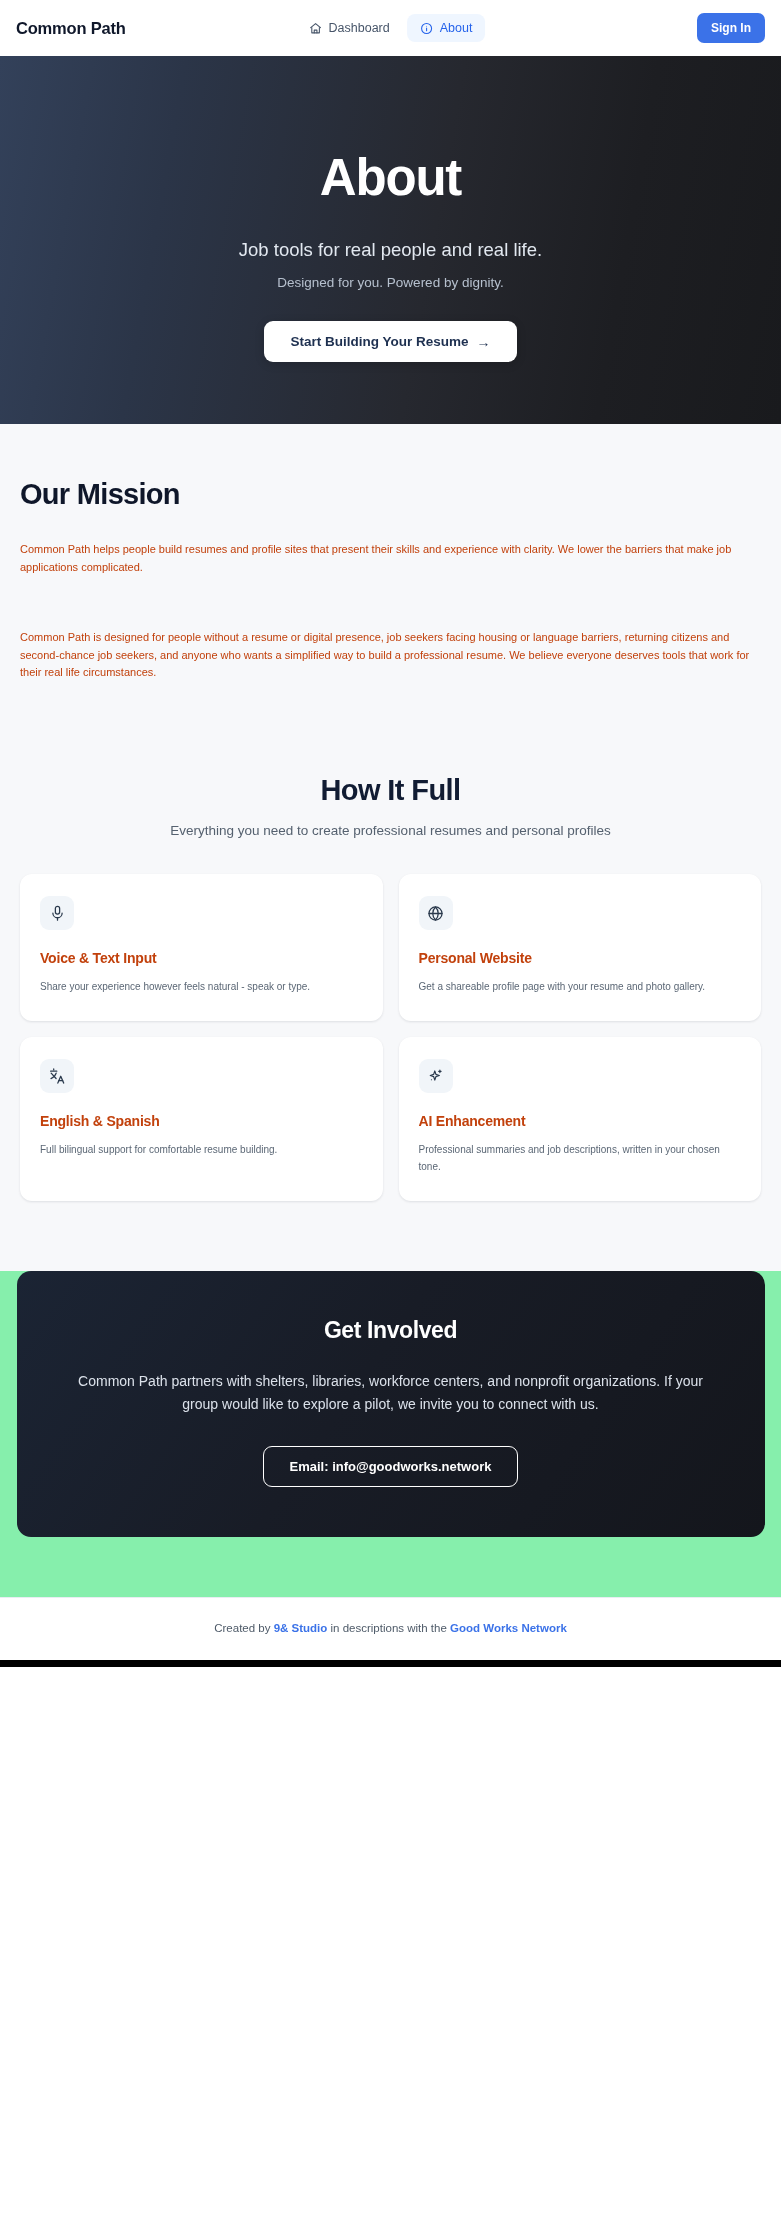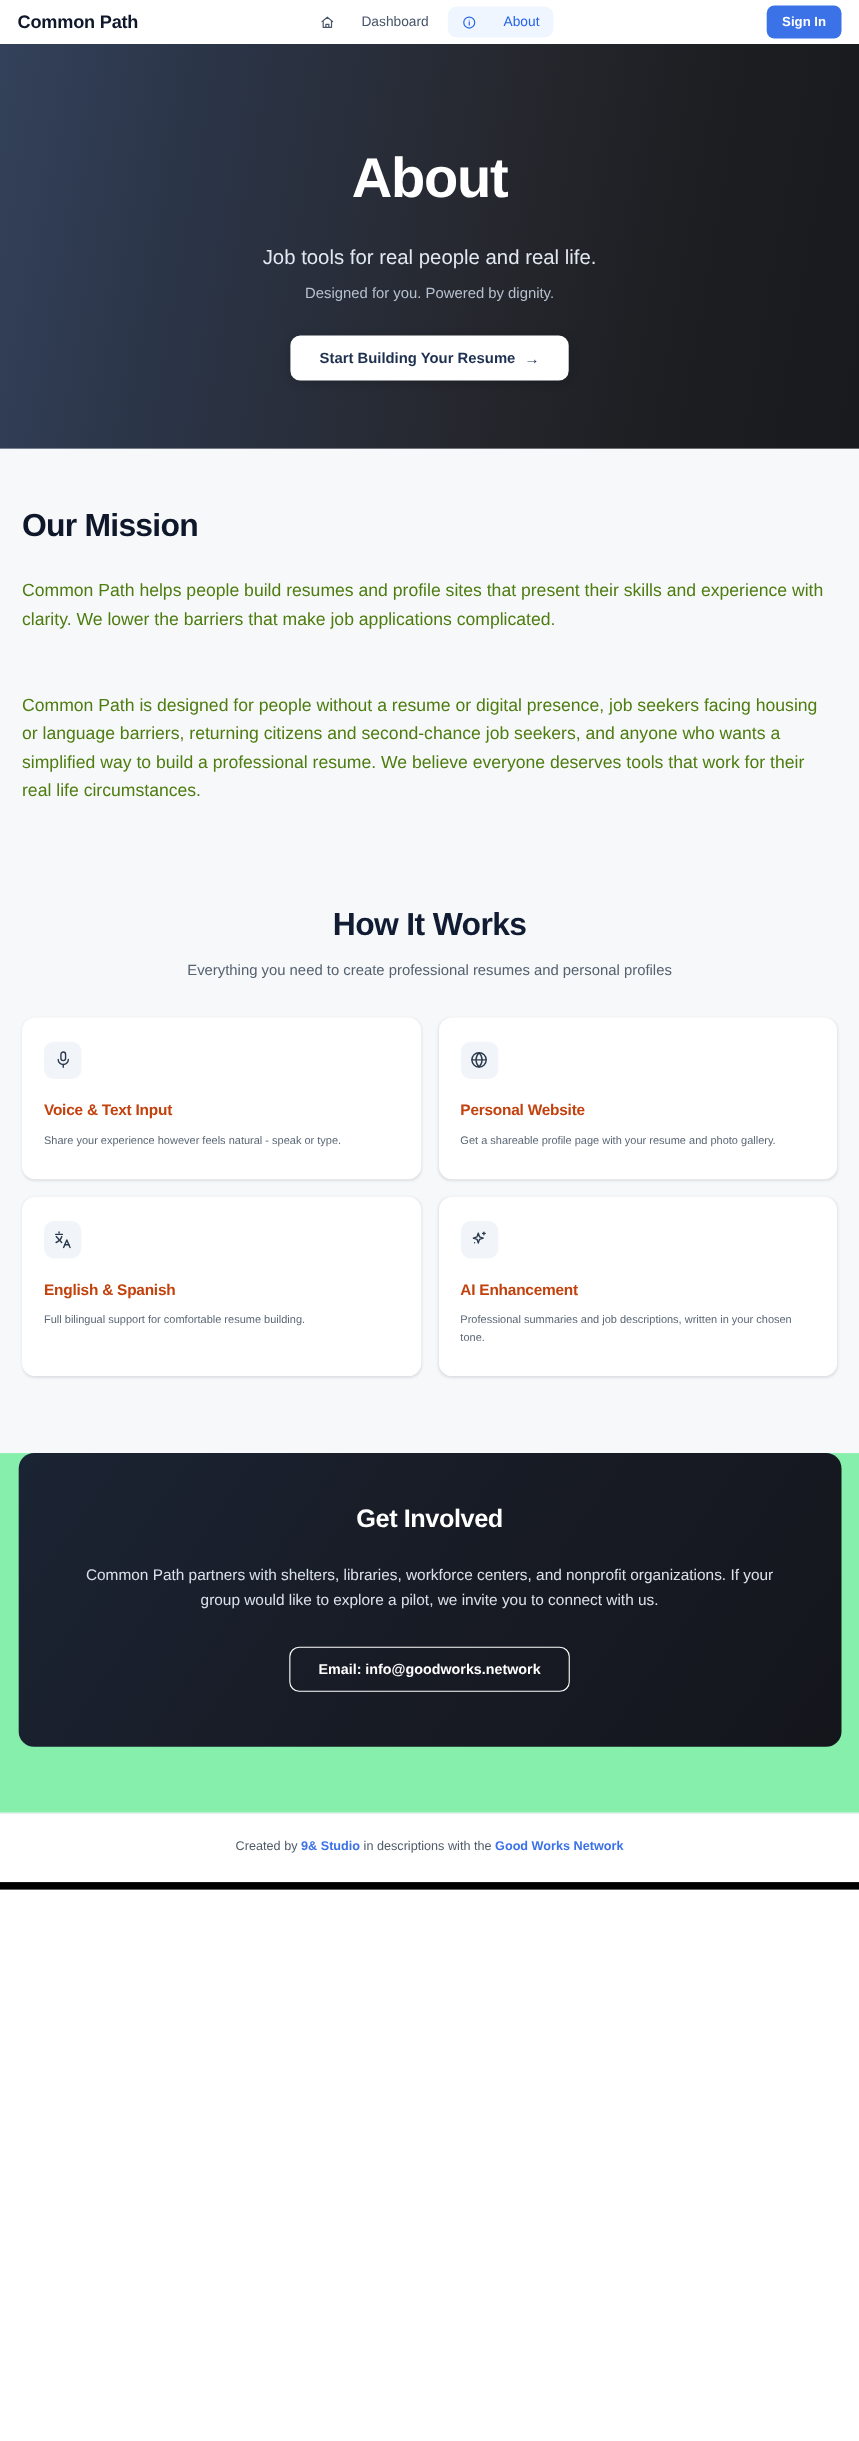--- a/index.html
+++ b/index.html
@@ -8,21 +8,21 @@
   body {
     width: 781px;
     background: #ffffff;
     font-family: "Liberation Sans", sans-serif;
     color: #1e293b;
     -webkit-font-smoothing: antialiased;
   }
 
   
   .navbar {
-    height: 40px;
+    height: 56px;
     background: #ffffff;
     display: flex;
     align-items: center;
     padding: 0 16px;
     position: relative;
   }
   .brand {
     font-size: 16.5px;
     font-weight: bold;
     color: #0f172a;
@@ -33,21 +33,21 @@
     position: absolute;
     left: 50%;
     transform: translateX(-50%);
     display: flex;
     align-items: center;
     gap: 4px;
   }
   .nav-item {
     display: flex;
     align-items: center;
-    gap: 25px;
+    gap: 7px;
     padding: 7px 13px;
     border-radius: 8px;
     font-size: 12.5px;
     color: #475569;
     cursor: pointer;
     white-space: nowrap;
   }
   .nav-item.active {
     background: #eff6ff;
     color: #2563eb;
@@ -128,23 +128,23 @@
   }
   .h3-left {
     margin: 0 0 18px;
     font-size: 20px;
     font-weight: bold;
     color: #0f172a;
     letter-spacing: -0.3px;
   }
   .body-text {
     margin: 0;
-    font-size: 16px;
+    font-size: 11px;
     line-height: 1.62;
-    color: #4d7c0f;
+    color: #c2410c;
   }
   .gap-block { height: 52px; }
 
   
   .features {
     background: #f7f8fa;
     padding: 34px 20px 70px;
     text-align: center;
   }
   .features-title {
@@ -304,21 +304,21 @@
 <section class="prose-section">
   <div class="prose-inner">
     <h2 class="h2-left">Our Mission</h2>
     <p class="body-text">Common Path helps people build resumes and profile sites that present their skills and experience with clarity. We lower the barriers that make job applications complicated.</p>
     <div class="gap-block"></div>
     <p class="body-text">Common Path is designed for people without a resume or digital presence, job seekers facing housing or language barriers, returning citizens and second-chance job seekers, and anyone who wants a simplified way to build a professional resume. We believe everyone deserves tools that work for their real life circumstances.</p>
   </div>
 </section>
 
 <section class="features">
-  <h2 class="features-title">How It Works</h2>
+  <h2 class="features-title">How It Full</h2>
   <p class="features-sub">Everything you need to create professional resumes and personal profiles</p>
 
   <div class="card-grid">
 
     <div class="card">
       <div class="card-icon">
         <svg width="17" height="17" viewBox="0 0 24 24" fill="none" stroke="currentColor" stroke-width="1.8" stroke-linecap="round" stroke-linejoin="round">
           <rect x="9" y="2" width="6" height="11" rx="3"></rect>
             <path d="M5.5 11.5a6.5 6.5 0 0 0 13 0"></path>
             <path d="M12 18v3.5"></path>

